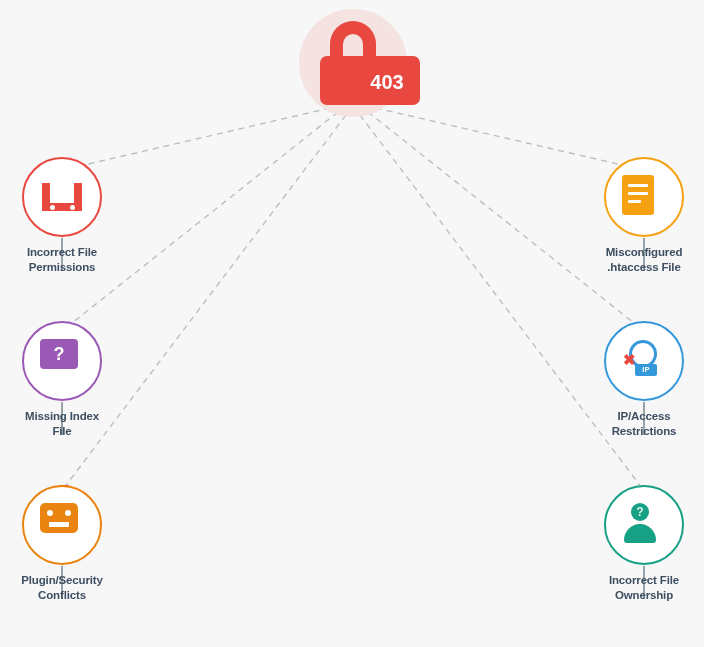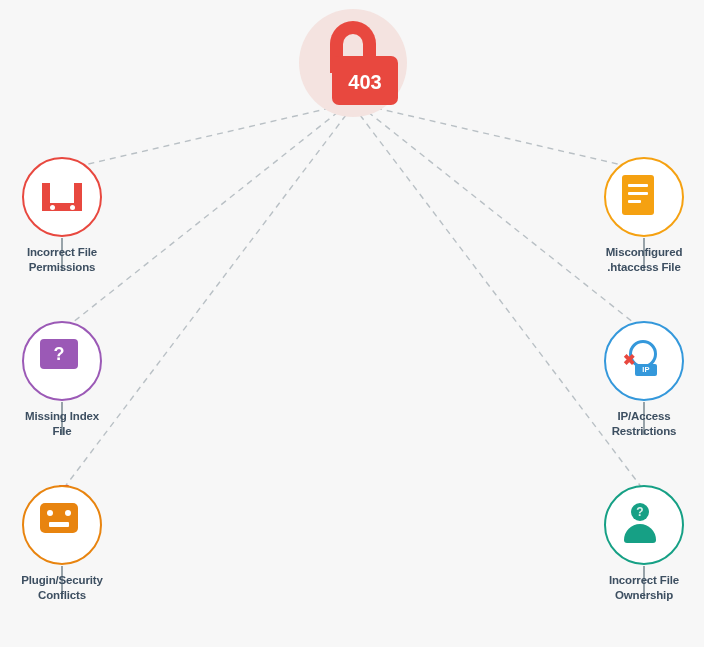--- a/index.html
+++ b/index.html
@@ -84,29 +84,30 @@
     top: 0;
     width: 46px;
     height: 52px;
     box-sizing: border-box;
     border: 13px solid #e8483f;
     border-bottom: none;
     border-radius: 23px 23px 0 0;
   }
   .lock-body {
     position: absolute;
-    left: 12px;
+    left: 0;
     top: 35px;
     width: 66px;
     height: 49px;
     background: #e8483f;
     border-radius: 7px;
     display: flex;
     align-items: center;
     justify-content: center;
+    padding-left: 34px;
   }
   .lock-code {
     color: #ffffff;
     font-size: 20px;
     font-weight: bold;
     line-height: 1;
     padding-top: 2px;
   }
   
   .icon-wrap {

